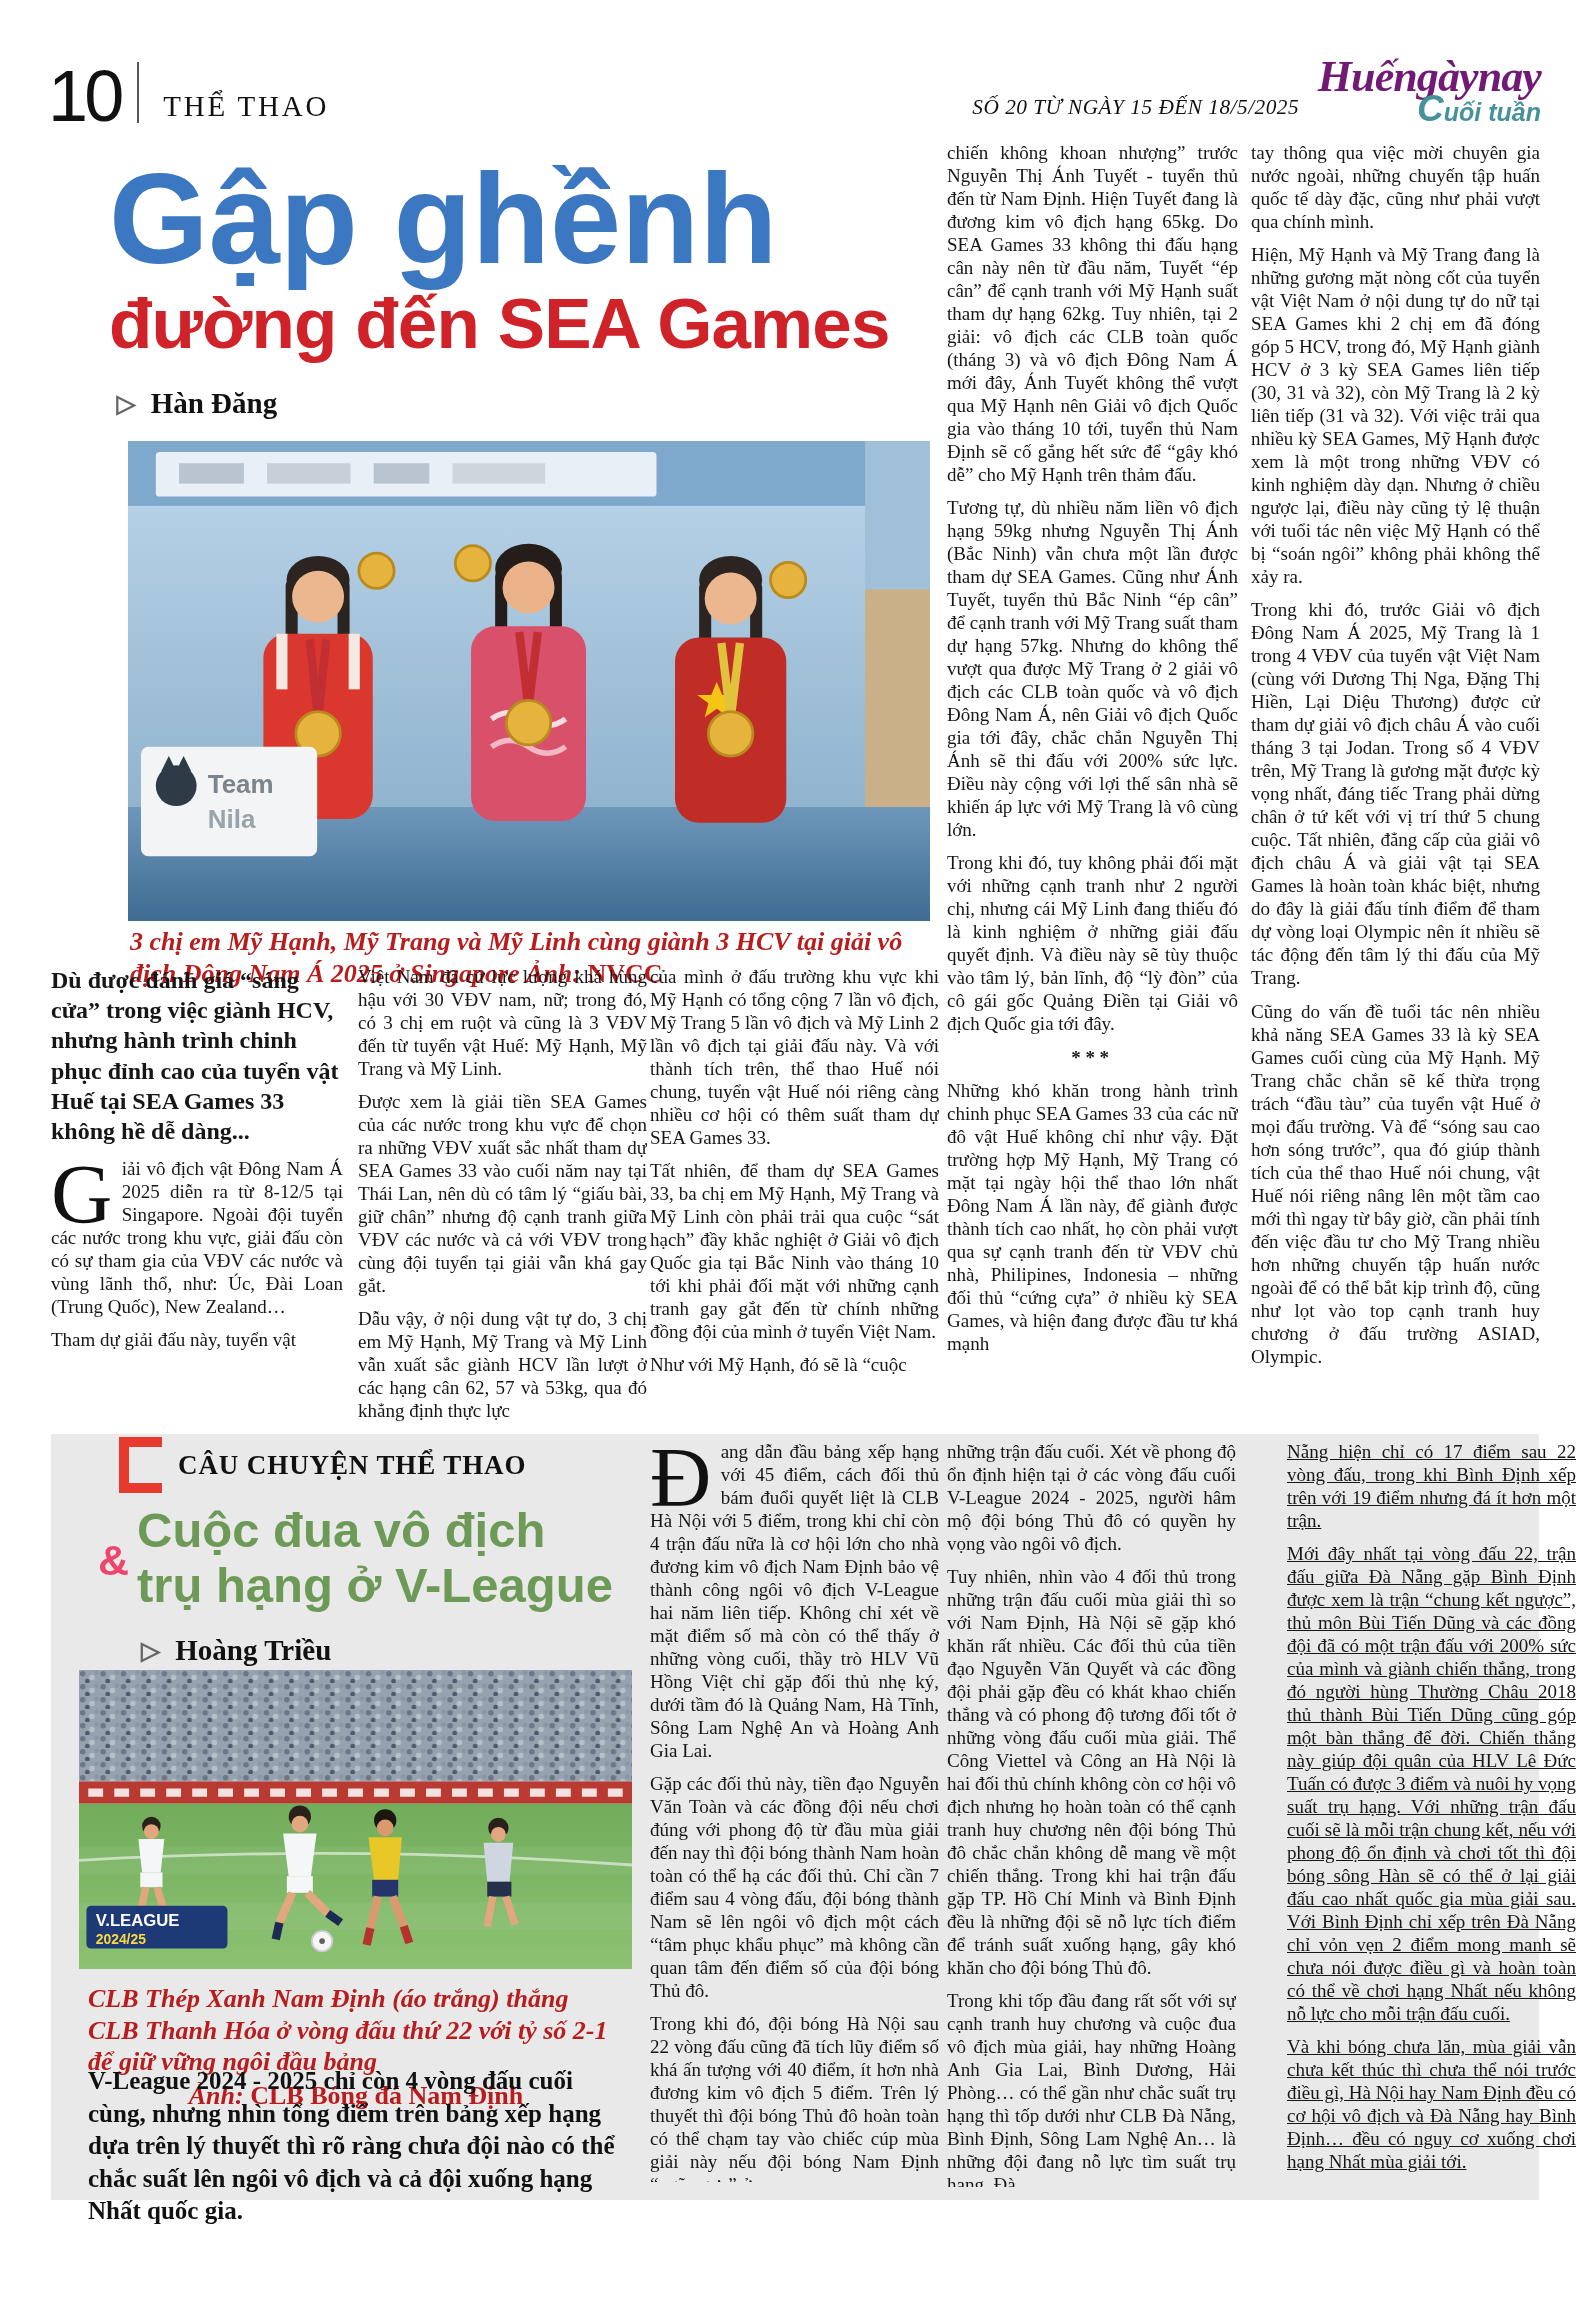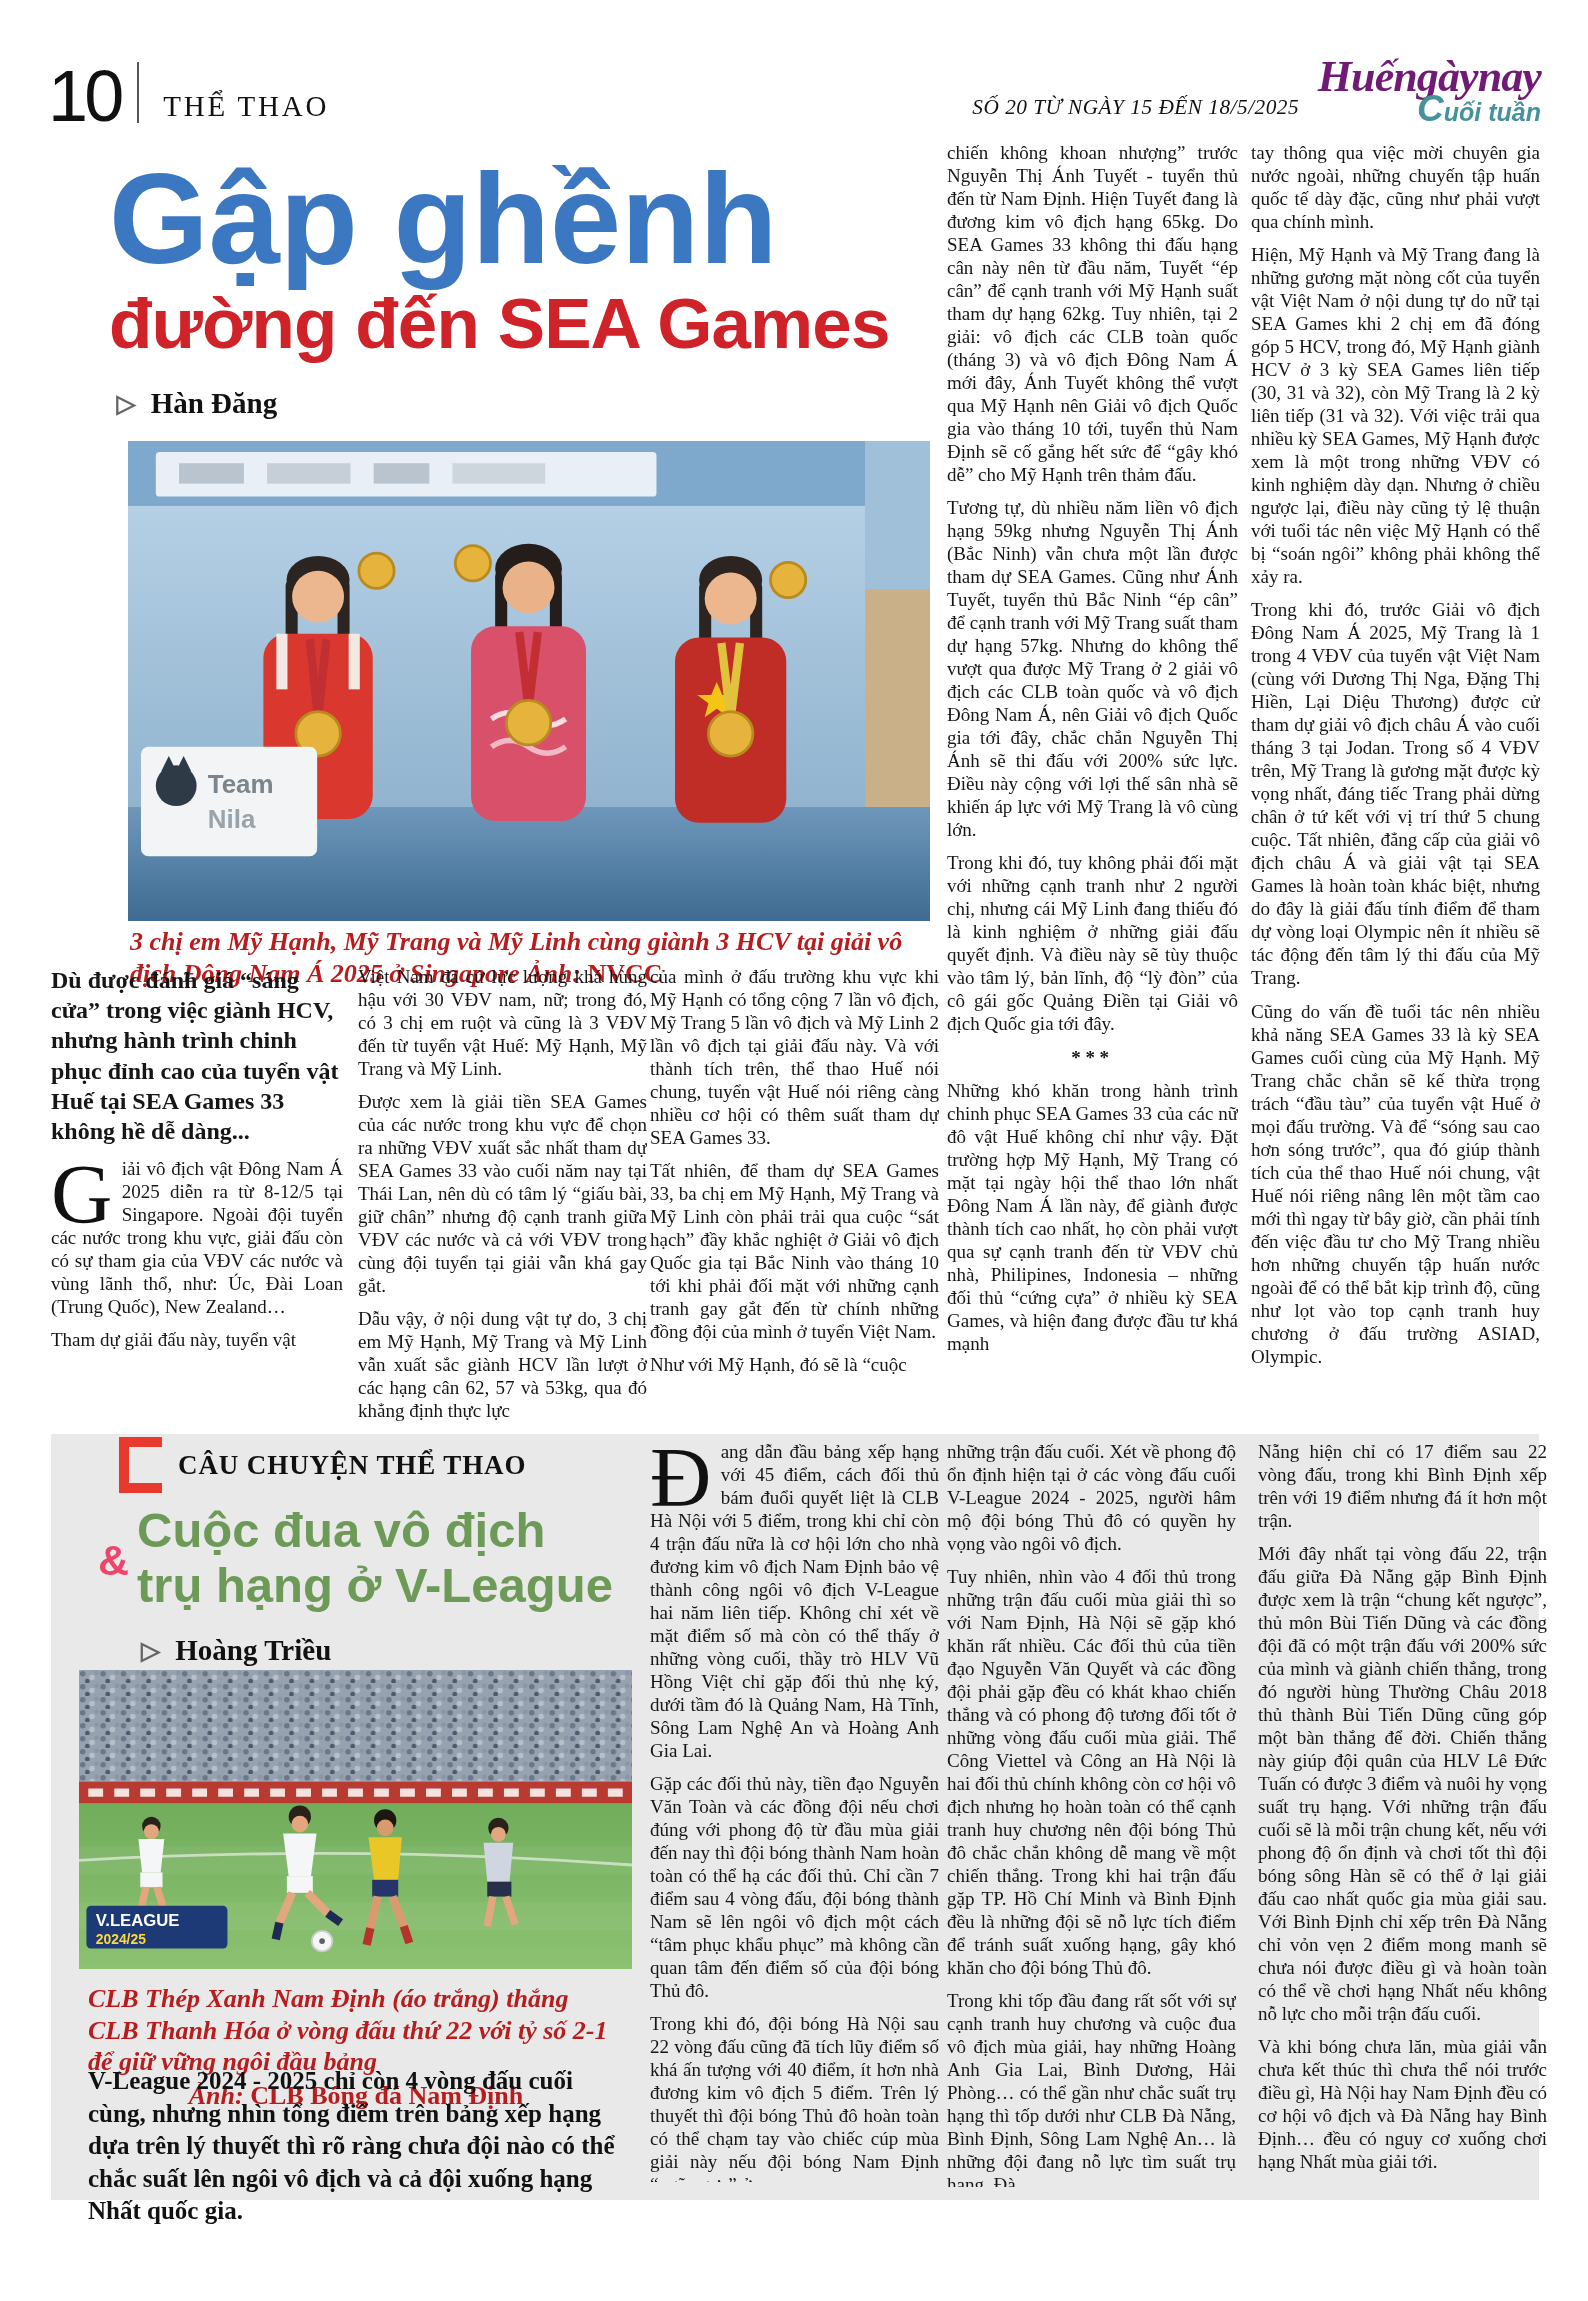--- a/index.html
+++ b/index.html
@@ -302,20 +302,20 @@
     <p>Gặp các đối thủ này, tiền đạo Nguyễn Văn Toàn và các đồng đội nếu chơi đúng với phong độ từ đầu mùa giải đến nay thì đội bóng thành Nam hoàn toàn có thể hạ các đối thủ. Chỉ cần 7 điểm sau 4 vòng đấu, đội bóng thành Nam sẽ lên ngôi vô địch một cách “tâm phục khẩu phục” mà không cần quan tâm đến điểm số của đội bóng Thủ đô.</p>
     <p>Trong khi đó, đội bóng Hà Nội sau 22 vòng đấu cũng đã tích lũy điểm số khá ấn tượng với 40 điểm, ít hơn nhà đương kim vô địch 5 điểm. Trên lý thuyết thì đội bóng Thủ đô hoàn toàn có thể chạm tay vào chiếc cúp mùa giải này nếu đội bóng Nam Định “ngã ngựa” ở</p>
   </div>
 
   <div class="col" style="left:947px;top:1440px;width:289px;height:747px;">
     <p>những trận đấu cuối. Xét về phong độ ổn định hiện tại ở các vòng đấu cuối V-League 2024 - 2025, người hâm mộ đội bóng Thủ đô có quyền hy vọng vào ngôi vô địch.</p>
     <p>Tuy nhiên, nhìn vào 4 đối thủ trong những trận đấu cuối mùa giải thì so với Nam Định, Hà Nội sẽ gặp khó khăn rất nhiều. Các đối thủ của tiền đạo Nguyễn Văn Quyết và các đồng đội phải gặp đều có khát khao chiến thắng và có phong độ tương đối tốt ở những vòng đấu cuối mùa giải. Thể Công Viettel và Công an Hà Nội là hai đối thủ chính không còn cơ hội vô địch nhưng họ hoàn toàn có thể cạnh tranh huy chương nên đội bóng Thủ đô chắc chắn không dễ mang về một chiến thắng. Trong khi hai trận đấu gặp TP. Hồ Chí Minh và Bình Định đều là những đội sẽ nỗ lực tích điểm để tránh suất xuống hạng, gây khó khăn cho đội bóng Thủ đô.</p>
     <p>Trong khi tốp đầu đang rất sốt với sự cạnh tranh huy chương và cuộc đua vô địch mùa giải, hay những Hoàng Anh Gia Lai, Bình Dương, Hải Phòng… có thể gần như chắc suất trụ hạng thì tốp dưới như CLB Đà Nẵng, Bình Định, Sông Lam Nghệ An… là những đội đang nỗ lực tìm suất trụ hạng. Đà</p>
   </div>
 
-  <div class="col" style="left:1258px;top:1440px;width:289px;height:756px;">
+  <div class="col" style="left:1287px;top:1440px;width:289px;height:756px;text-decoration:underline;">
     <p>Nẵng hiện chỉ có 17 điểm sau 22 vòng đấu, trong khi Bình Định xếp trên với 19 điểm nhưng đá ít hơn một trận.</p>
     <p>Mới đây nhất tại vòng đấu 22, trận đấu giữa Đà Nẵng gặp Bình Định được xem là trận “chung kết ngược”, thủ môn Bùi Tiến Dũng và các đồng đội đã có một trận đấu với 200% sức của mình và giành chiến thắng, trong đó người hùng Thường Châu 2018 thủ thành Bùi Tiến Dũng cũng góp một bàn thắng để đời. Chiến thắng này giúp đội quân của HLV Lê Đức Tuấn có được 3 điểm và nuôi hy vọng suất trụ hạng. Với những trận đấu cuối sẽ là mỗi trận chung kết, nếu với phong độ ổn định và chơi tốt thì đội bóng sông Hàn sẽ có thể ở lại giải đấu cao nhất quốc gia mùa giải sau. Với Bình Định chỉ xếp trên Đà Nẵng chỉ vỏn vẹn 2 điểm mong manh sẽ chưa nói được điều gì và hoàn toàn có thể về chơi hạng Nhất nếu không nỗ lực cho mỗi trận đấu cuối.</p>
     <p>Và khi bóng chưa lăn, mùa giải vẫn chưa kết thúc thì chưa thể nói trước điều gì, Hà Nội hay Nam Định đều có cơ hội vô địch và Đà Nẵng hay Bình Định… đều có nguy cơ xuống chơi hạng Nhất mùa giải tới.</p>
   </div>
 
 </div>
 
 
 </body></html>

